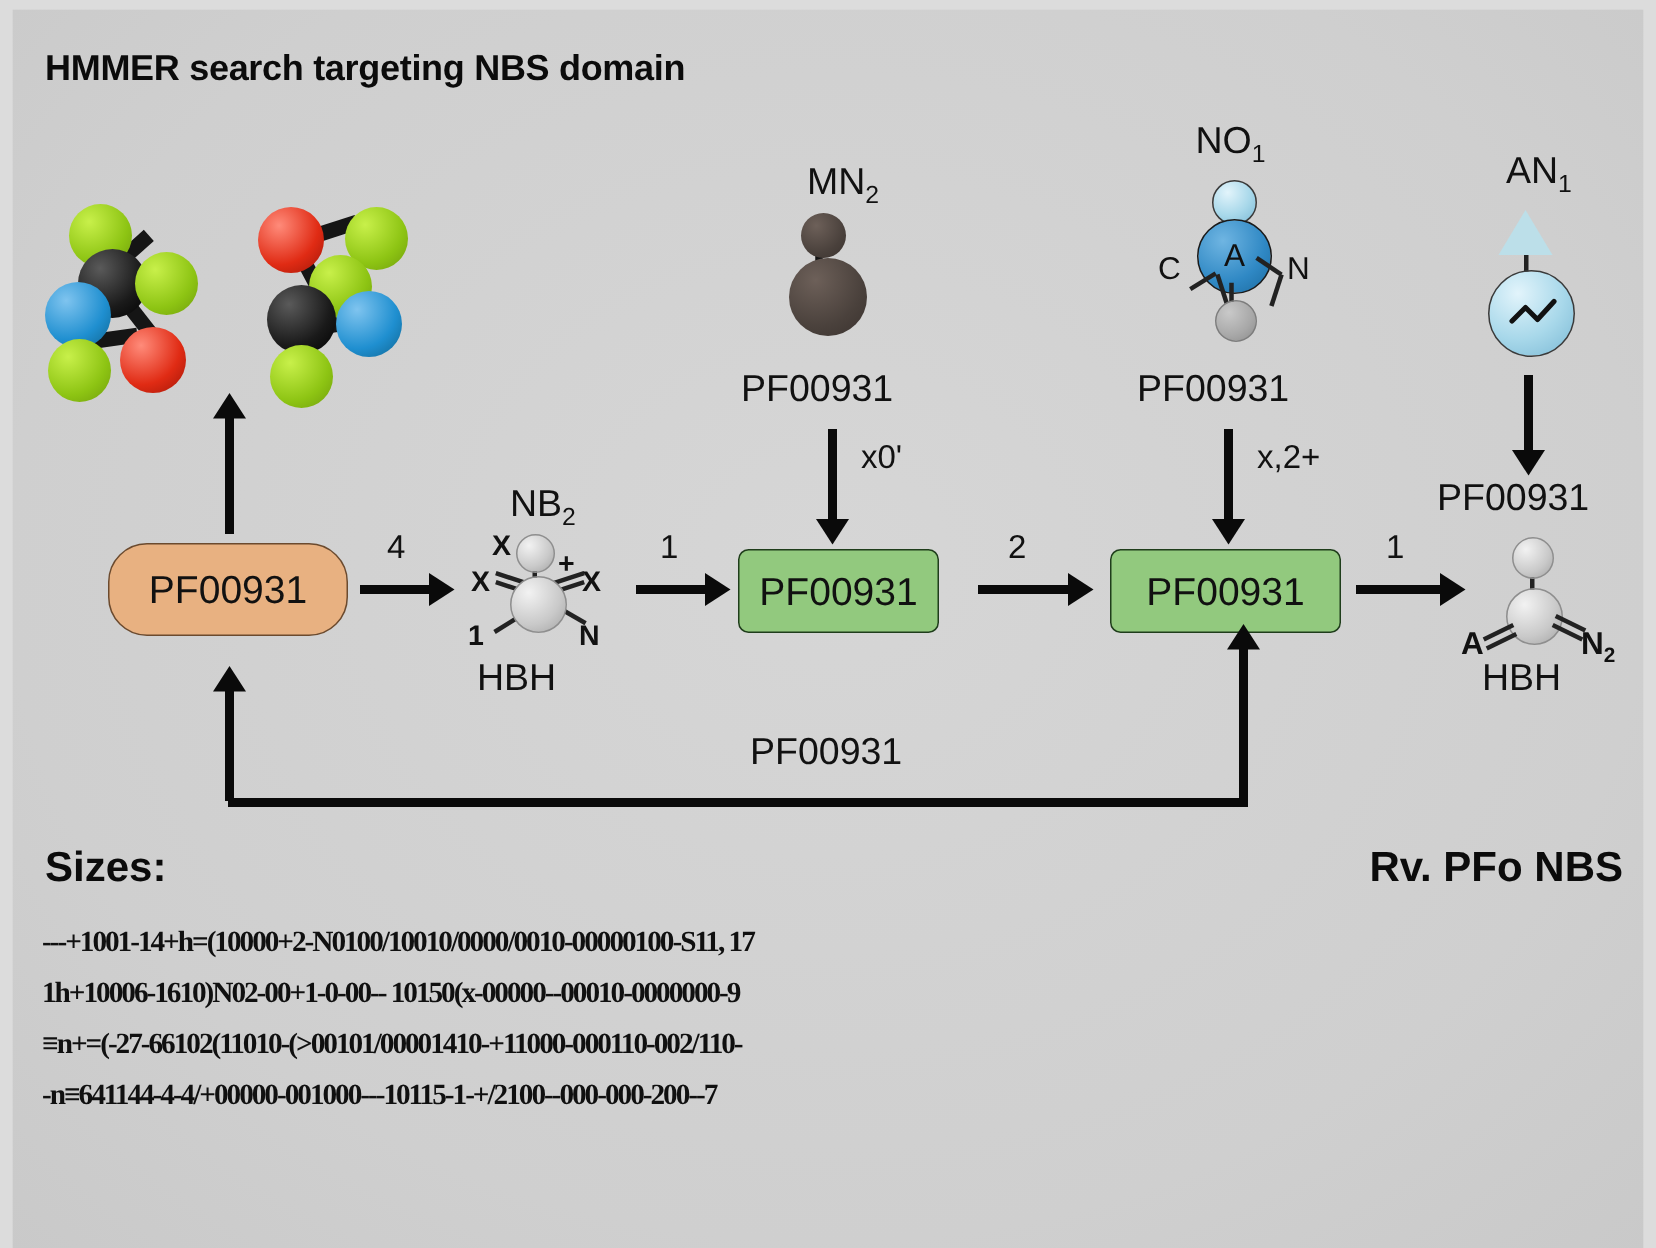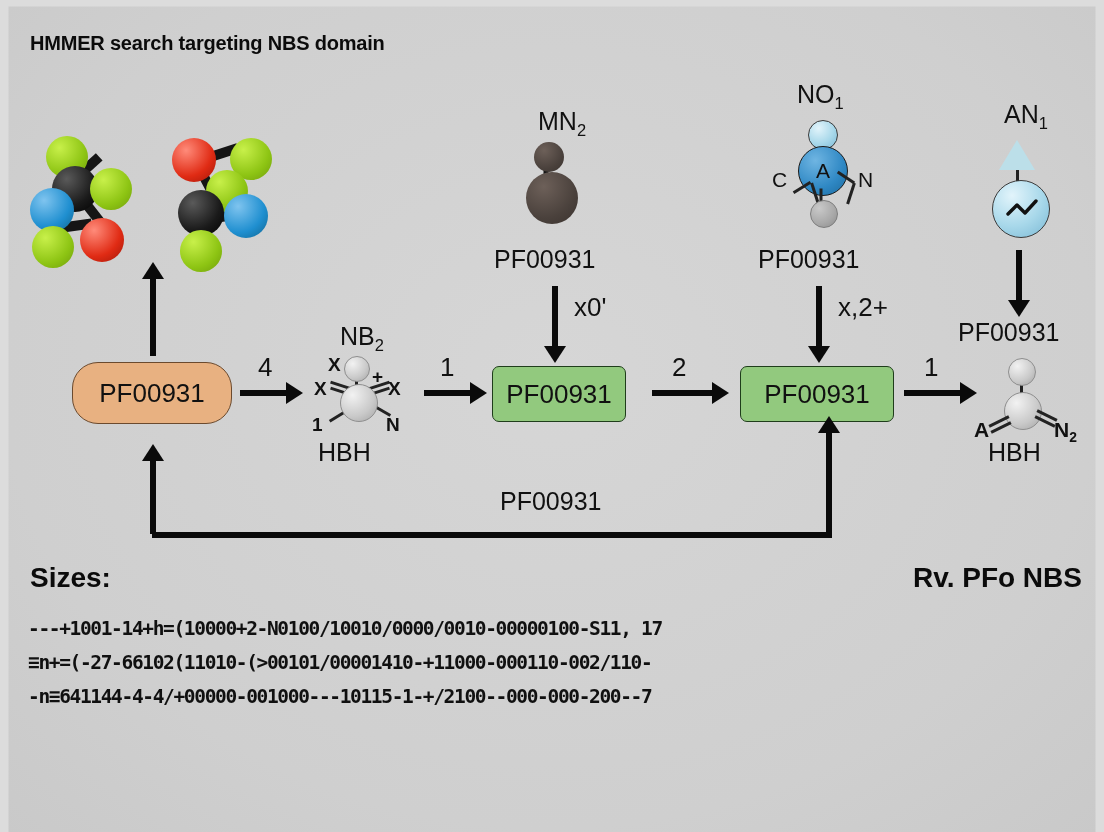--- a/index.html
+++ b/index.html
@@ -17,29 +17,29 @@
       linear-gradient(90deg,#dcdcdc 0px,#dcdcdc 8px,rgba(220,220,220,0) 9px),
       linear-gradient(270deg,#dcdcdc 0px,#dcdcdc 8px,rgba(220,220,220,0) 9px),
       linear-gradient(180deg,#dcdcdc 0px,#dcdcdc 6px,rgba(220,220,220,0) 7px),
       radial-gradient(ellipse at 50% 45%,#d6d6d6 0%,#cfcfcf 70%,#c9c9c9 100%);
   }
   .abs{position:absolute;}
 
   
   #title{
     left:30px;top:32px;
-    font-size:20px;font-weight:bold;color:#0b0b0b;
+    font-size:24px;font-weight:bold;color:#0b0b0b;
     letter-spacing:-0.2px;
     white-space:nowrap;
   }
 
   
   .lbl{color:#111;white-space:nowrap;}
   .lbl-node{font-size:25px;}
-  .lbl-edge{font-size:26px;}
+  .lbl-edge{font-size:22px;}
   .lbl-mol{font-size:19px;font-weight:bold;}
 
   
   .box{
     display:flex;align-items:center;justify-content:center;
     box-sizing:border-box;
     color:#111;
     font-size:26px;
     white-space:nowrap;
   }
@@ -104,21 +104,21 @@
   #datalines{
     left:28px;top:612px;width:1056px;
     font-family:"DejaVu Sans Mono","Liberation Mono",monospace;
     font-weight:bold;
     font-size:19.5px;
     line-height:34px;
     color:#101010;
     letter-spacing:-1.35px;
     white-space:nowrap;
   }
-  #datalines div{overflow:hidden;}
+  #datalines div{overflow:hidden;font-family:Liberation Serif, serif;}
 </style>
 </head>
 <body>
 
 <div id="stage">
 
   <div class="abs lbl" id="title">HMMER search targeting NBS domain</div>
 
   <div class="abs" style="left:20px;top:118px;width:270px;height:160px;">
 
@@ -277,17 +277,18 @@
   <div class="abs arrow-v" style="left:826px;top:430px;height:104px;"></div>
   <div class="abs head-u" style="left:818px;top:416px;"></div>
   <div class="abs arrow-v" style="left:150px;top:458px;height:76px;"></div>
   <div class="abs head-u" style="left:142px;top:444px;"></div>
   <div class="abs lbl lbl-node" style="left:500px;top:487px;">PF00931</div>
 
   <div class="abs lbl" id="sizes-label">Sizes:</div>
   <div class="abs lbl" id="rv-label">Rv. PFo NBS</div>
   <div class="abs" id="datalines">
     <div>---+1001-14+h=(10000+2-N0100/10010/0000/0010-00000100-S11, 17</div>
+    <div>1h+10006-1610)N02-00+1-0-00--  10150(x-00000--00010-0000000-9</div>
     <div>≡n+=(-27-66102(11010-(&gt;00101/00001410-+11000-000110-002/110-</div>
     <div>-n≡641144-4-4/+00000-001000---10115-1-+/2100--000-000-200--7</div>
   </div>
 
 </div>
 
 </body></html>

